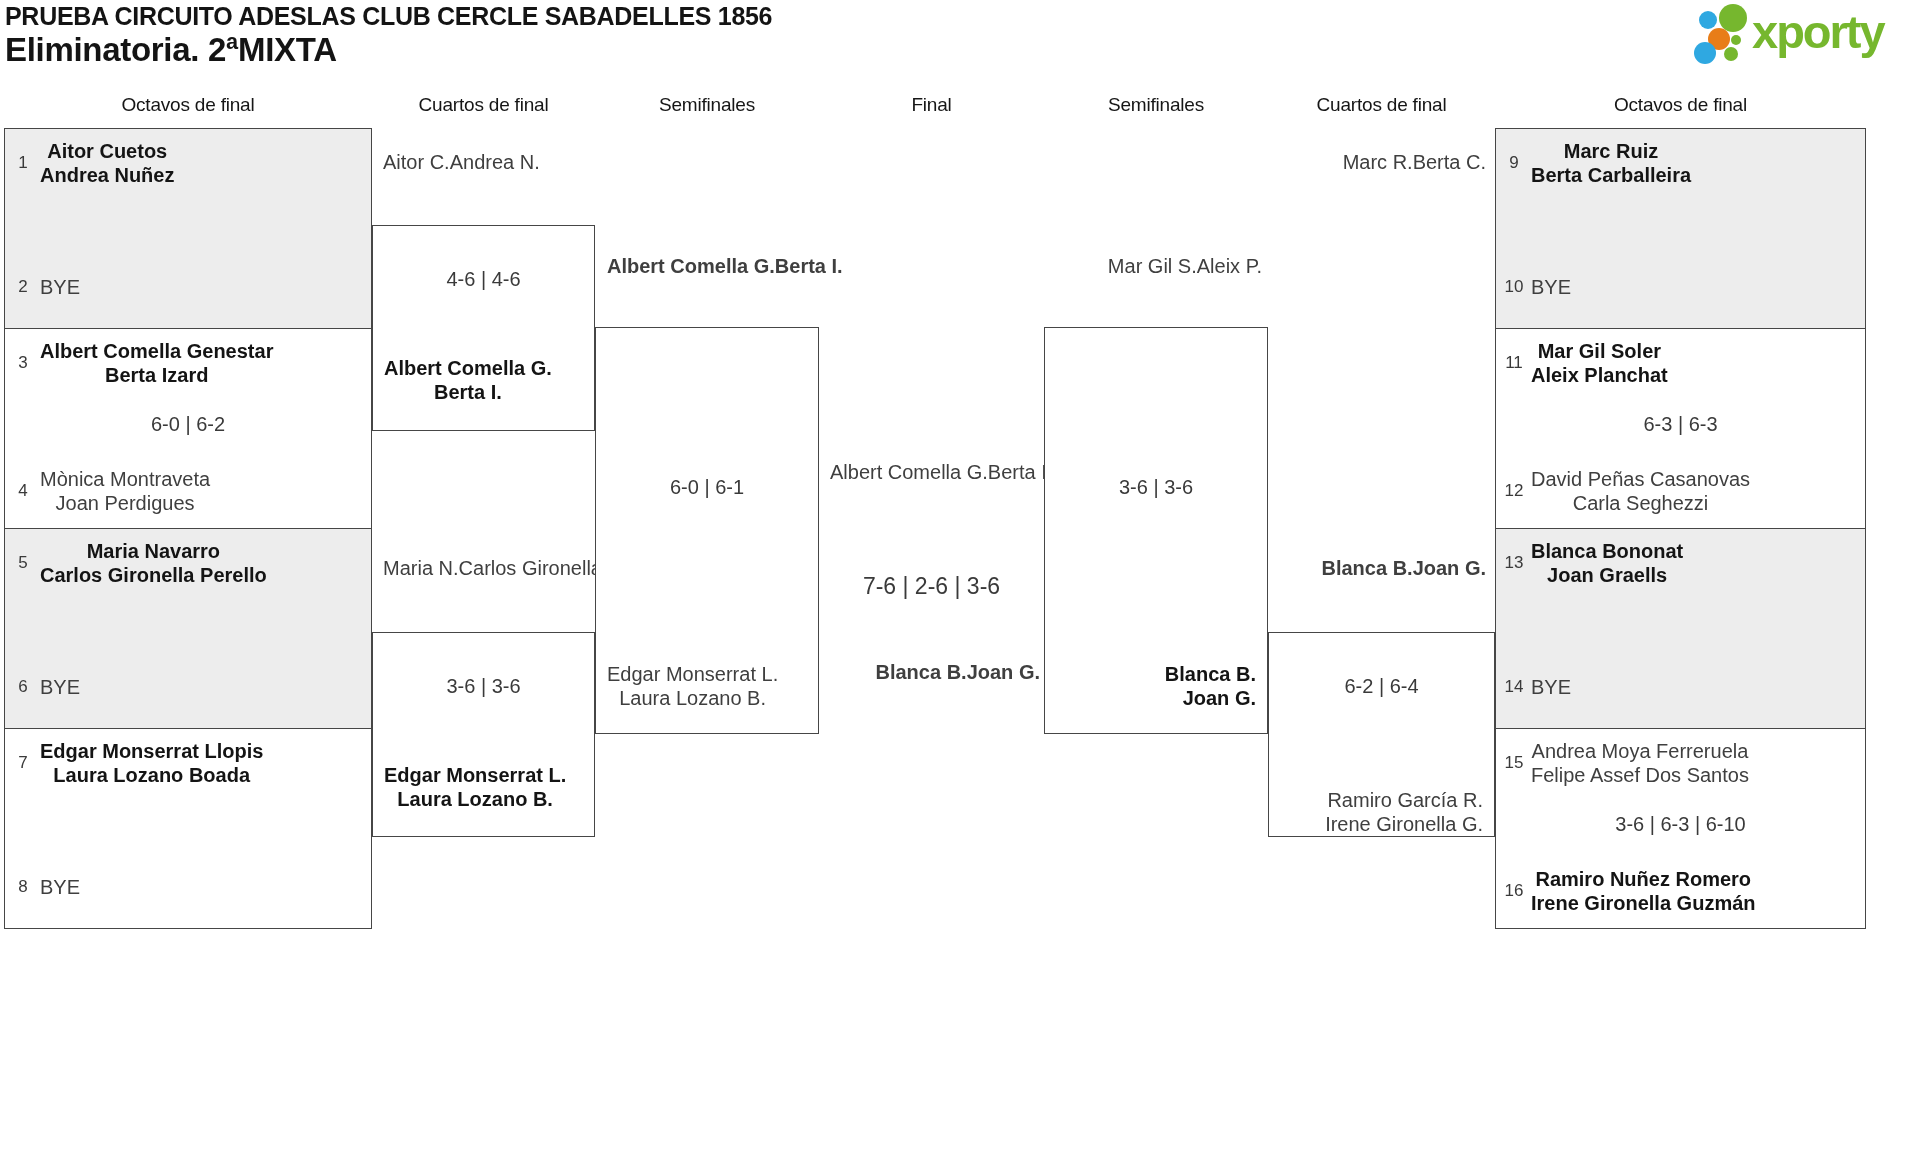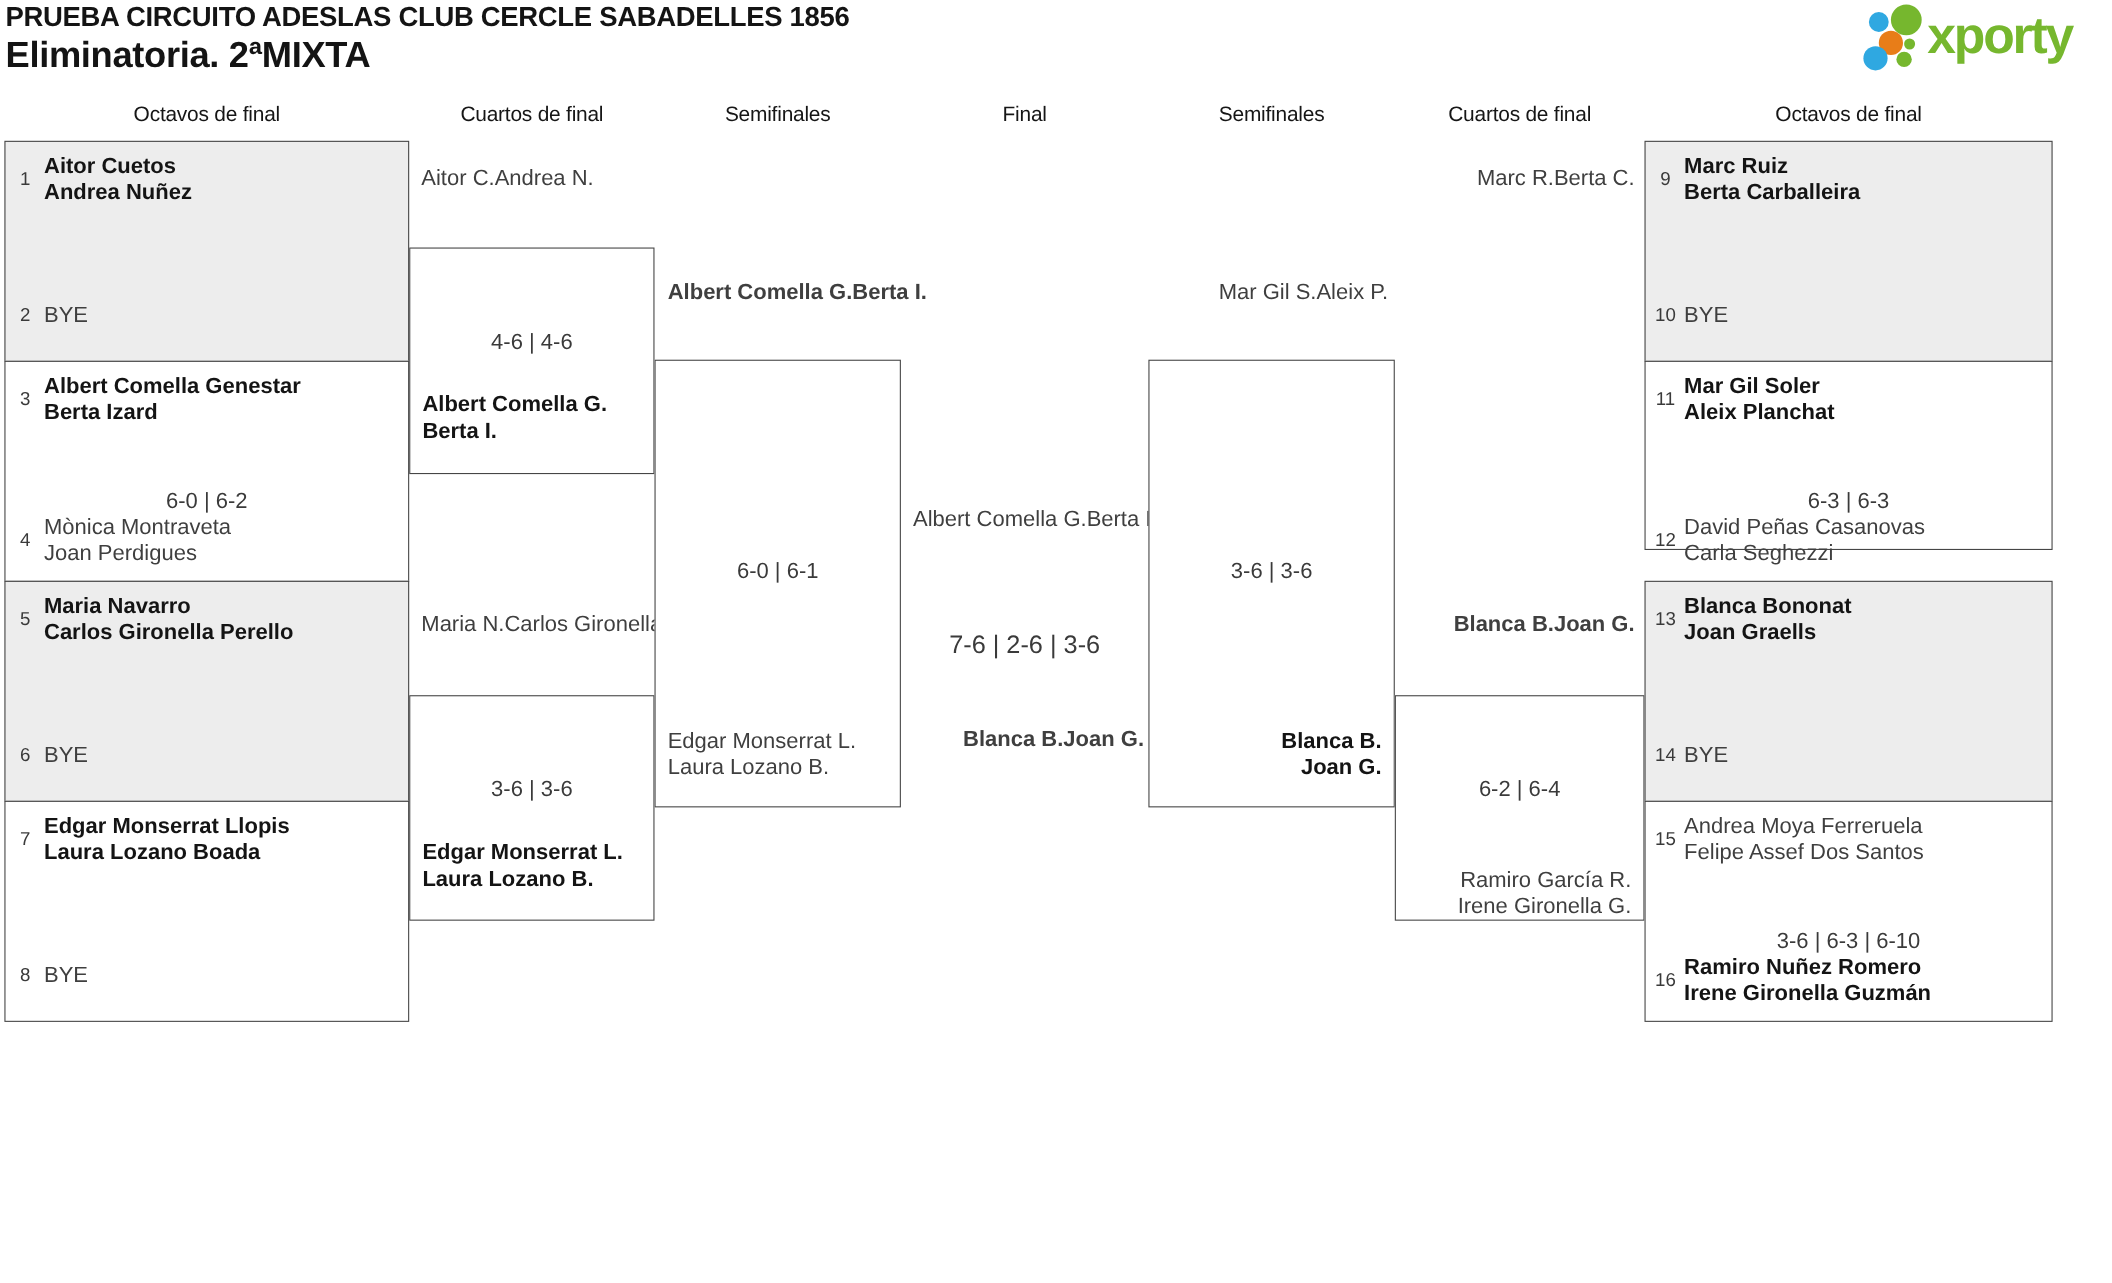--- a/index.html
+++ b/index.html
@@ -8,24 +8,24 @@
   .title{position:absolute;left:5px;top:2px;font-size:25px;font-weight:700;letter-spacing:-0.3px;color:#141414;white-space:nowrap;}
   .subtitle{position:absolute;left:5px;top:31px;font-size:33px;font-weight:700;letter-spacing:-0.3px;color:#141414;white-space:nowrap;}
   .logo{position:absolute;left:1690px;top:0;width:228px;height:80px;}
   .logo .dot{position:absolute;border-radius:50%;}
   .logo-text{position:absolute;left:62px;top:6px;font-size:47px;font-weight:700;letter-spacing:-2px;color:#76b72e;line-height:52px;}
   .colhdr{position:absolute;top:94px;font-size:19px;font-weight:400;color:#161616;text-align:center;letter-spacing:-0.2px;}
   .box{position:absolute;border:1px solid #464646;background:#fff;box-sizing:border-box;}
   .box.shaded{background:#ededed;}
   .entry{position:absolute;left:8px;display:flex;align-items:center;gap:7px;}
   .seed{font-size:17px;color:#3a3a3a;min-width:20px;text-align:center;flex:none;}
-  .team{font-size:20px;line-height:24px;color:#3f3f3f;}
+  .team{font-size:20px;line-height:24px;color:#3f3f3f;text-align:center;}
   .team .nline{display:block;white-space:nowrap;}
   .winner{font-weight:700;color:#141414;}
-  .mscore{position:absolute;left:0;right:0;text-align:center;font-size:20px;color:#3a3a3a;white-space:nowrap;margin-top:32px;}
+  .mscore{position:absolute;left:0;right:0;text-align:center;font-size:20px;color:#3a3a3a;white-space:nowrap;}
   .entry-top{top:10px;}
   .entry-b1{top:146px;}
   .entry-b2{top:138px;}
   .r16score{top:84px;}
   .qfscore{top:42px;}
   .sfscore{top:148px;}
   .innerteam{position:absolute;}
   .feeder{position:absolute;font-size:20px;line-height:24px;color:#3f3f3f;}
   .tr{text-align:right;}
   .finalscore{position:absolute;text-align:center;font-size:23px;color:#3a3a3a;white-space:nowrap;}
@@ -182,21 +182,21 @@
         </span>
     </div>
     <div class="entry entry-b1">
       <span class="seed">10</span>
       <span class="team">
           <span class="nline">BYE</span>
         </span>
     </div>
   </div>
 
-  <div class="box" style="left:1495px;top:328px;width:371px;height:172px;">
+  <div class="box" style="left:1495px;top:328px;width:371px;height:201px;">
     <div class="entry entry-top">
       <span class="seed">11</span>
       <span class="team winner">
           <span class="nline">Mar Gil Soler</span>
           <span class="nline">Aleix Planchat</span>
         </span>
     </div>
     <div class="mscore r16score">6-3 | 6-3</div>
     <div class="entry entry-b2">
       <span class="seed">12</span>

